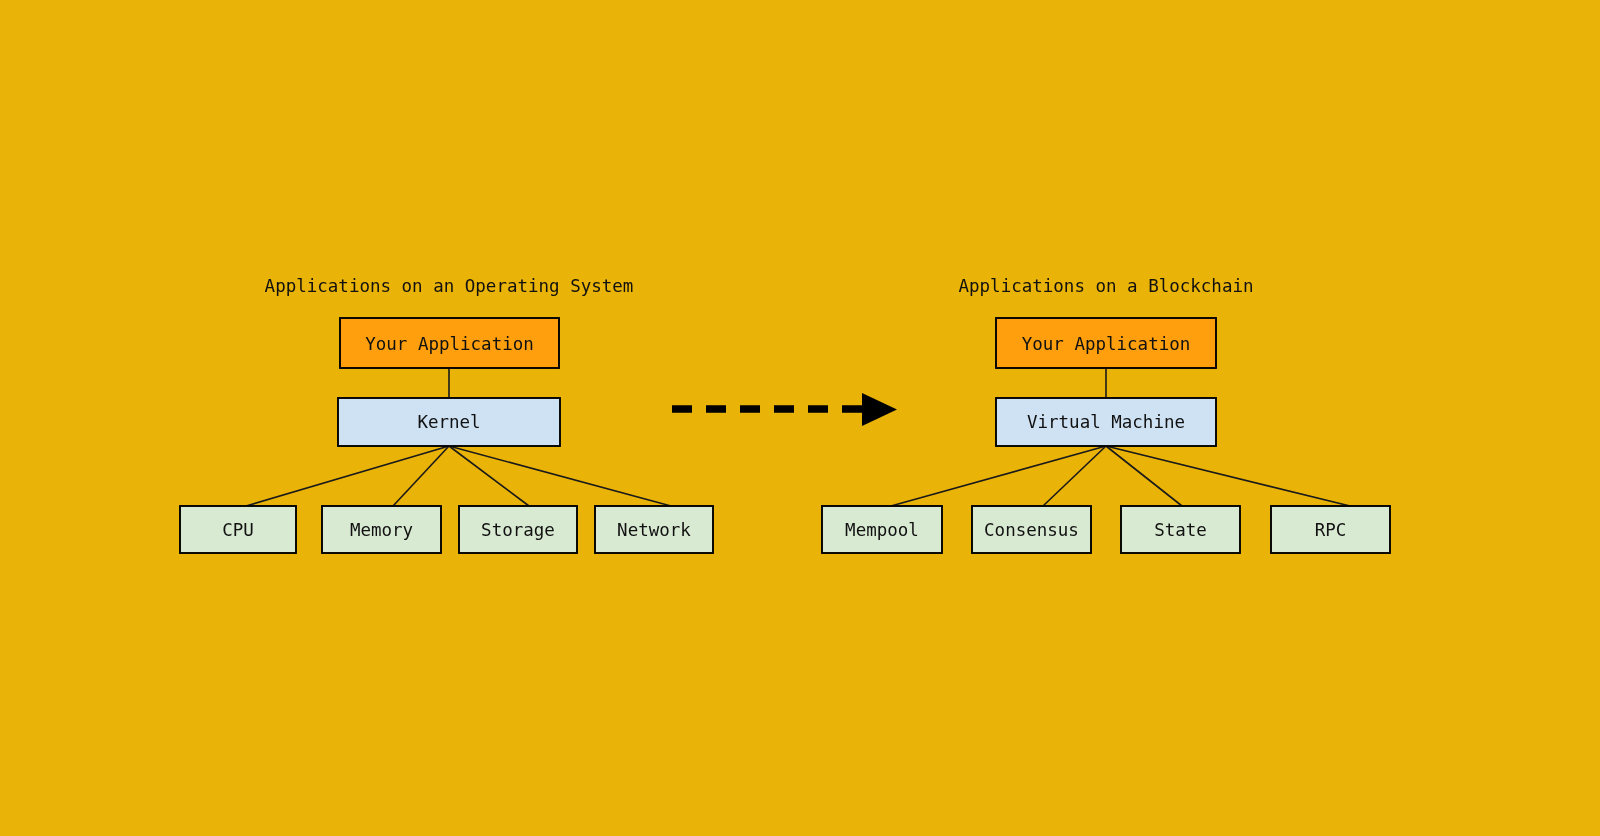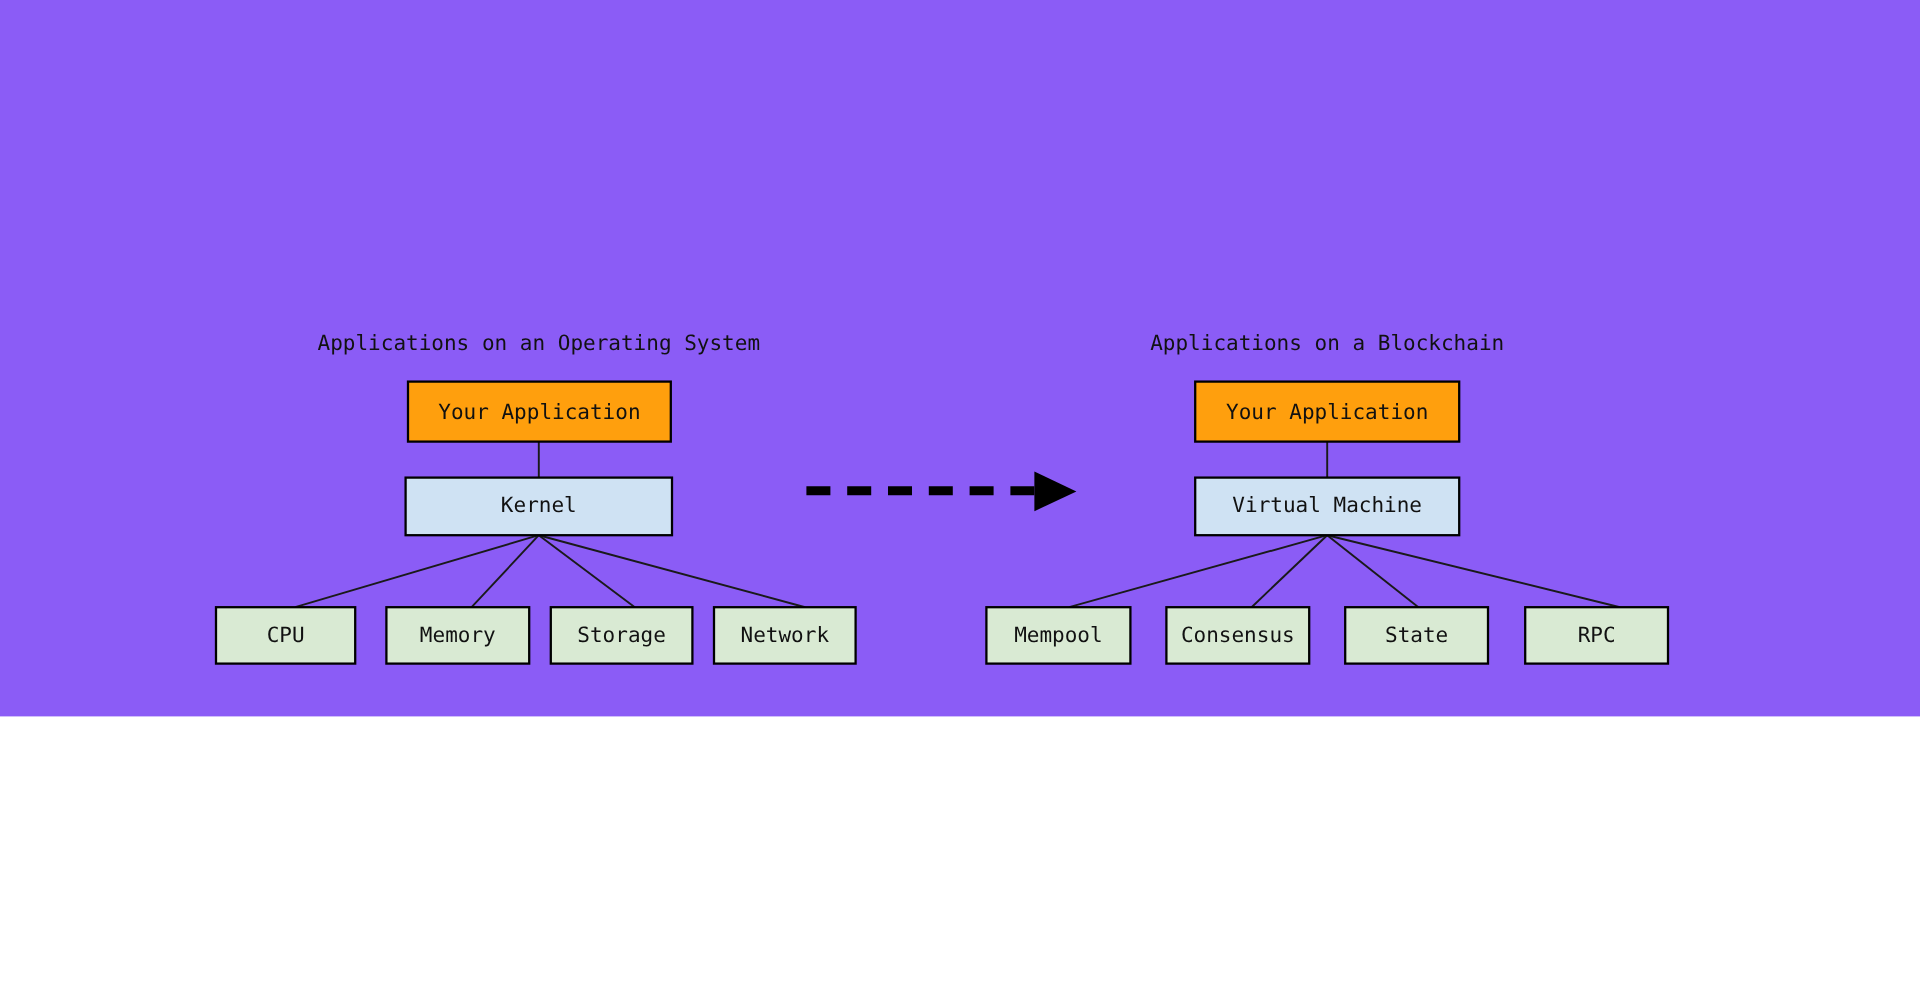--- a/index.html
+++ b/index.html
@@ -9,22 +9,22 @@
   }
   body {
     width: 1600px;
     height: 836px;
     font-family: "DejaVu Sans Mono", "Liberation Mono", monospace;
     overflow: hidden;
   }
   #diagram-root {
     position: relative;
     width: 1600px;
-    height: 597px;
-    background: #8b5cf6;
+    height: 836px;
+    background: #eab308;
   }
   svg.diagram {
     display: block;
     width: 1600px;
     height: 836px;
   }
   .panel-title {
     font-family: "DejaVu Sans Mono", "Liberation Mono", monospace;
     font-size: 17.5px;
     fill: #111111;

